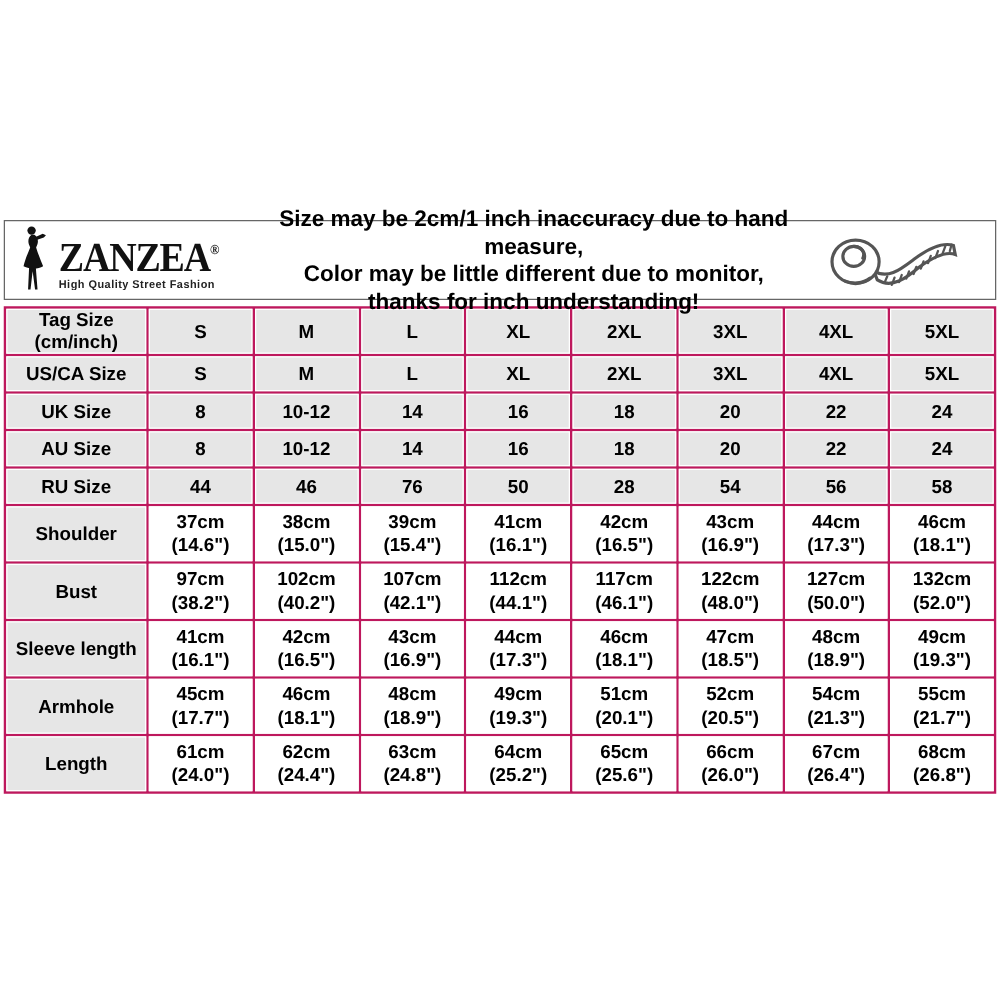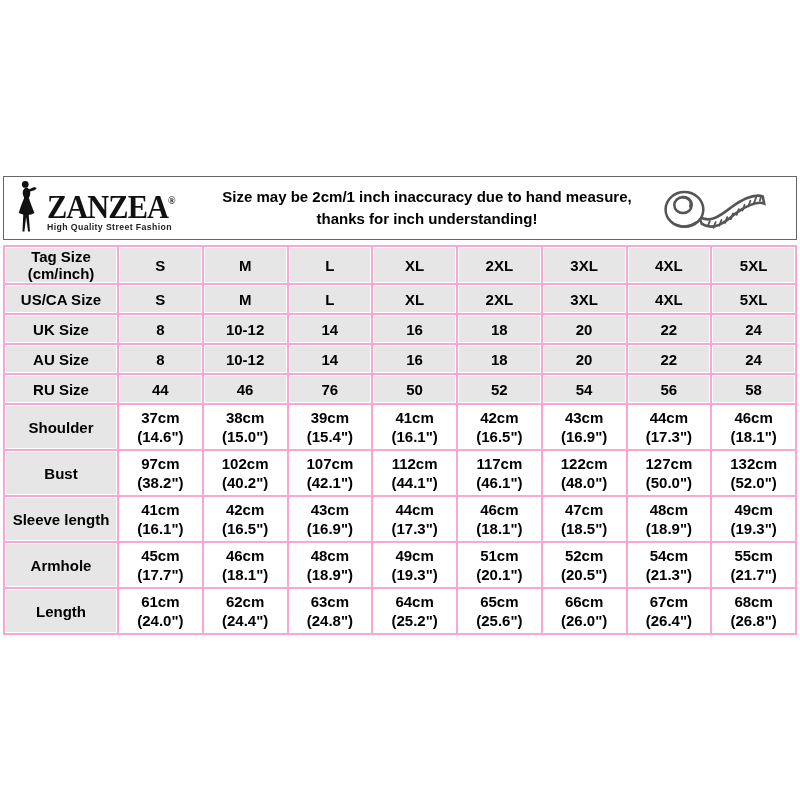--- a/index.html
+++ b/index.html
@@ -21,28 +21,28 @@
   .brand-line {
     font-family:"Liberation Serif", serif; font-weight:bold; font-size:33px;
     line-height:30px; letter-spacing:-1px; white-space:nowrap; color:#111;
     transform:scaleX(0.92); transform-origin:left center;
   }
   .reg { font-size:11px; vertical-align:14px; letter-spacing:0; }
   .tagline {
     font-size:9px; font-weight:bold; color:#222; letter-spacing:0.4px;
     white-space:nowrap; transform:scaleX(0.97); transform-origin:left;
   }
-  .disclaimer { flex:1; text-align:center; font-size:15px; font-weight:bold; line-height:22px; }
+  .disclaimer { flex:1; text-align:center; font-size:18px; font-weight:bold; line-height:22px; }
   .tape-svg { width:152px; height:58px; margin-right:8px; flex:none; }
 
   
   table.size-table {
     width:100%; table-layout:fixed;
     border-collapse:separate; border-spacing:2px;
-    background:#f9a8d4;
+    background:#be185d;
   }
   .size-table td {
     border:1px solid #fff; text-align:center; vertical-align:middle;
     font-weight:bold; font-size:15px; padding:0; overflow:hidden;
   }
   td.gray  { background:#e6e6e6; }
   td.white { background:#ffffff;margin-left:48px; }
   col.label-col { width:112px; }
   tr.size-first td { height:34px; }
   tr.size td       { height:26px; }
@@ -66,20 +66,21 @@
         </g>
       </svg>
       <div class="logo-text">
         <div class="brand-line"><span>ZANZEA</span><span class="reg">®</span></div>
         <div class="tagline">High Quality Street Fashion</div>
       </div>
     </div>
 
     <div class="disclaimer">
       <div>Size may be 2cm/1 inch inaccuracy due to hand measure,</div>
+      <div>Color may be little different due to monitor,</div>
       <div>thanks for inch understanding!</div>
     </div>
 
     <svg class="tape-svg" viewBox="0 0 160 80">
       <g fill="none" stroke="#555" stroke-width="3.5" stroke-linecap="round">
         <path d="M62 52 C 78 62 92 50 108 38 C 122 28 138 20 150 24 L 152 34 C 142 30 126 38 112 48 C 98 60 82 72 66 62 Z" fill="#fff"></path>
         <g stroke-width="2.5">
           <path d="M74 65 l3 -7"></path>
             <path d="M82 67.5 l3 -8"></path>
             <path d="M90 64.5 l3 -8"></path>
@@ -158,21 +159,21 @@
           <td class="gray">20</td>
           <td class="gray">22</td>
           <td class="gray">24</td>
         </tr>
         <tr class="size">
           <td class="gray">RU Size</td>
           <td class="gray">44</td>
           <td class="gray">46</td>
           <td class="gray">76</td>
           <td class="gray">50</td>
-          <td class="gray">52</td>
+          <td class="gray">28</td>
           <td class="gray">54</td>
           <td class="gray">56</td>
           <td class="gray">58</td>
         </tr>
         <tr class="measure">
           <td class="gray">Shoulder</td>
           <td class="white two-line">
             <div>37cm</div>
             <div>(14.6")</div>
           </td>

